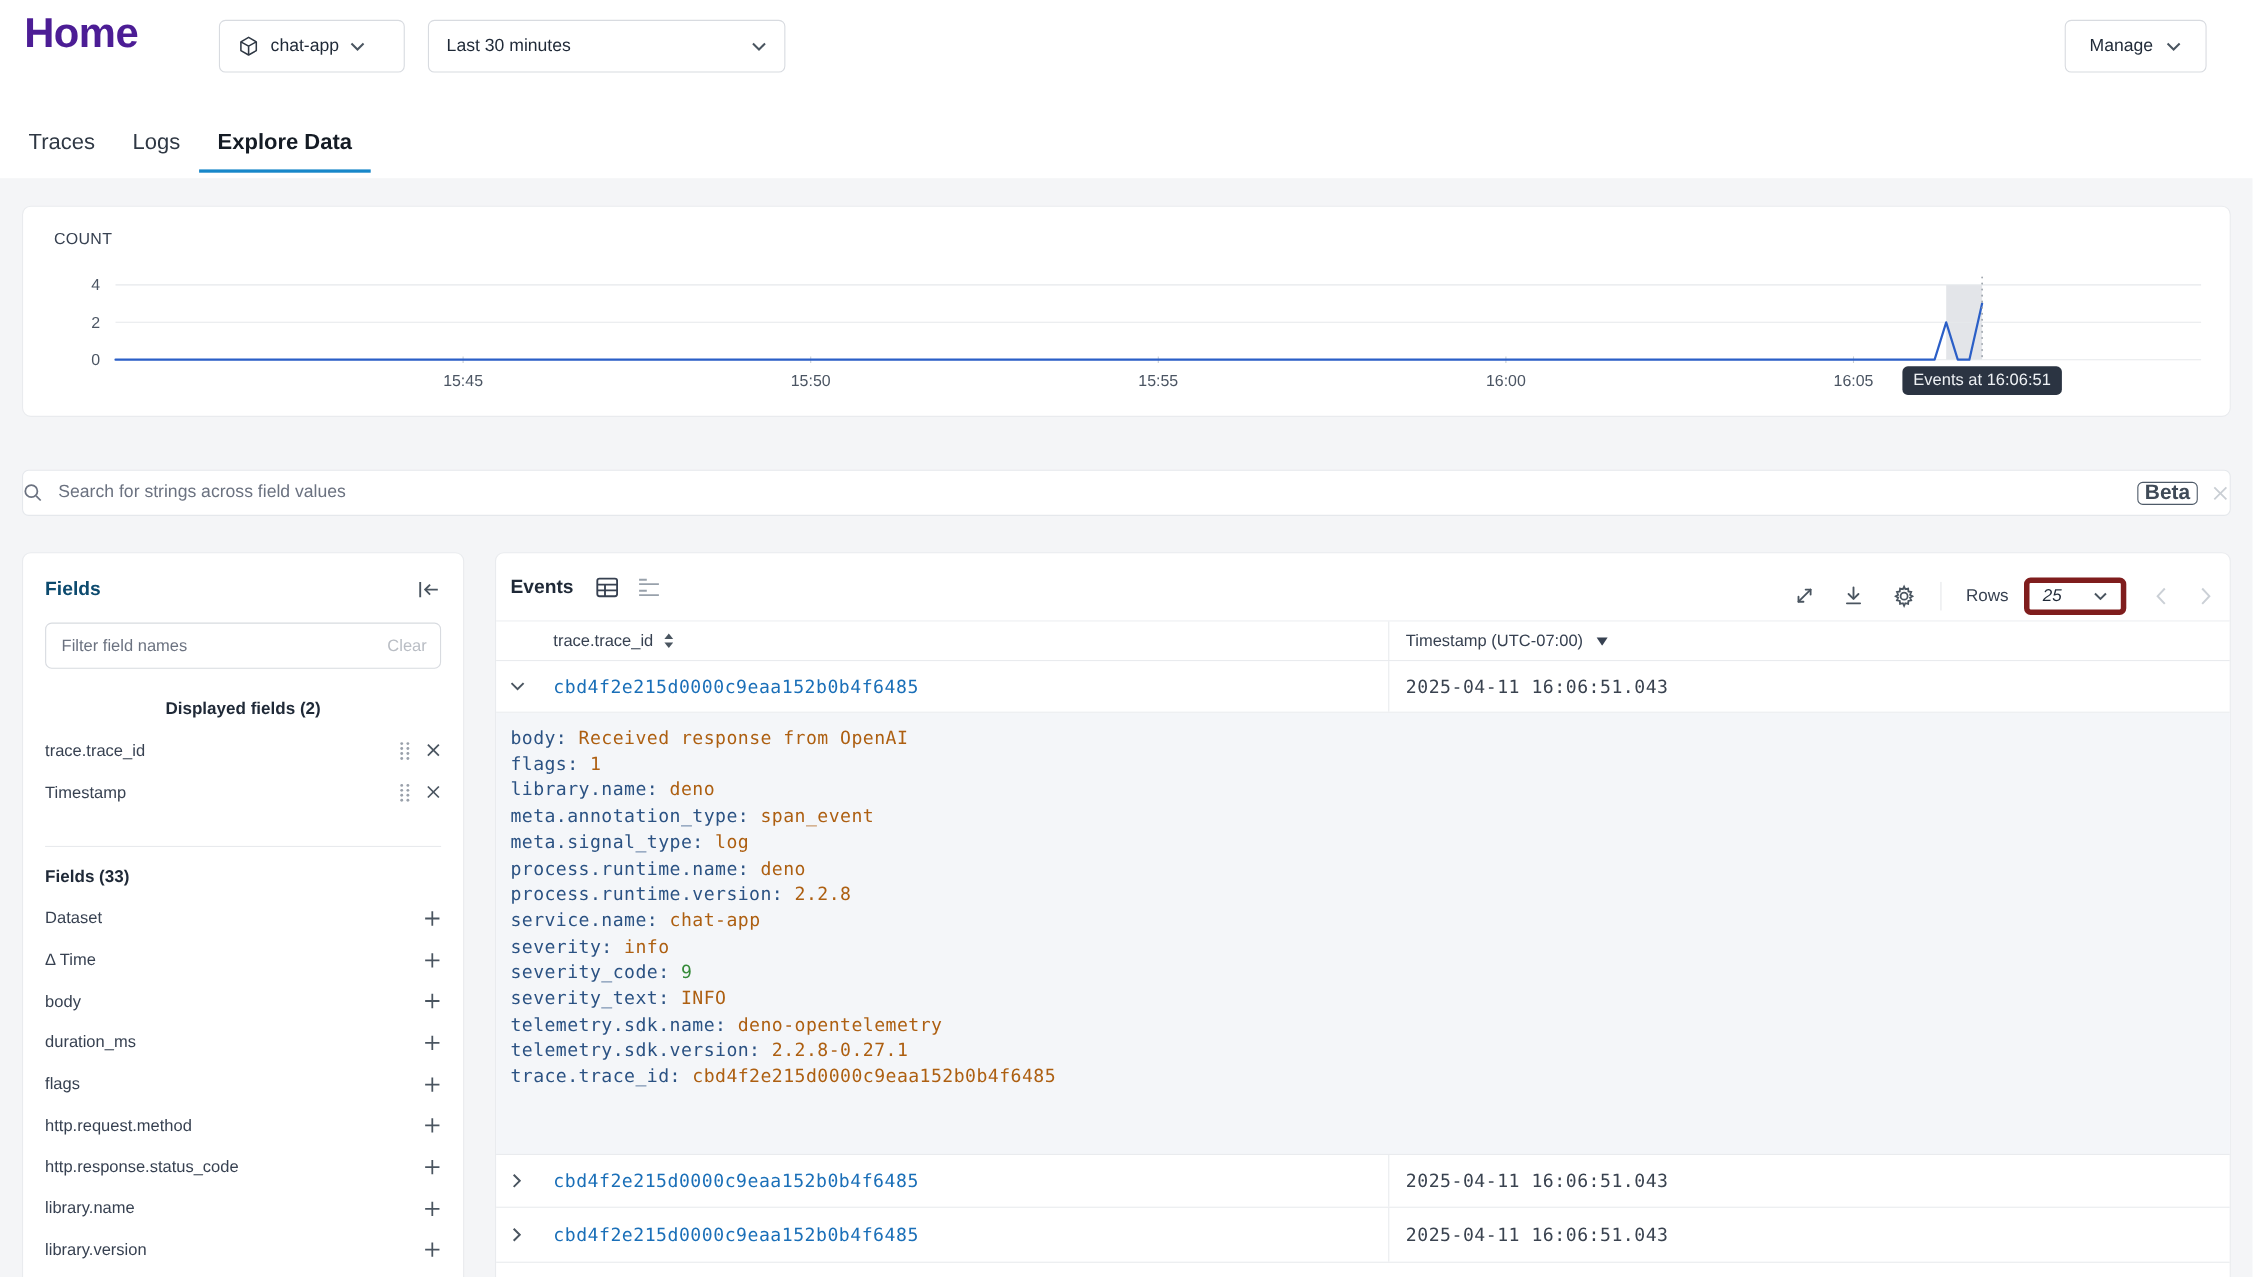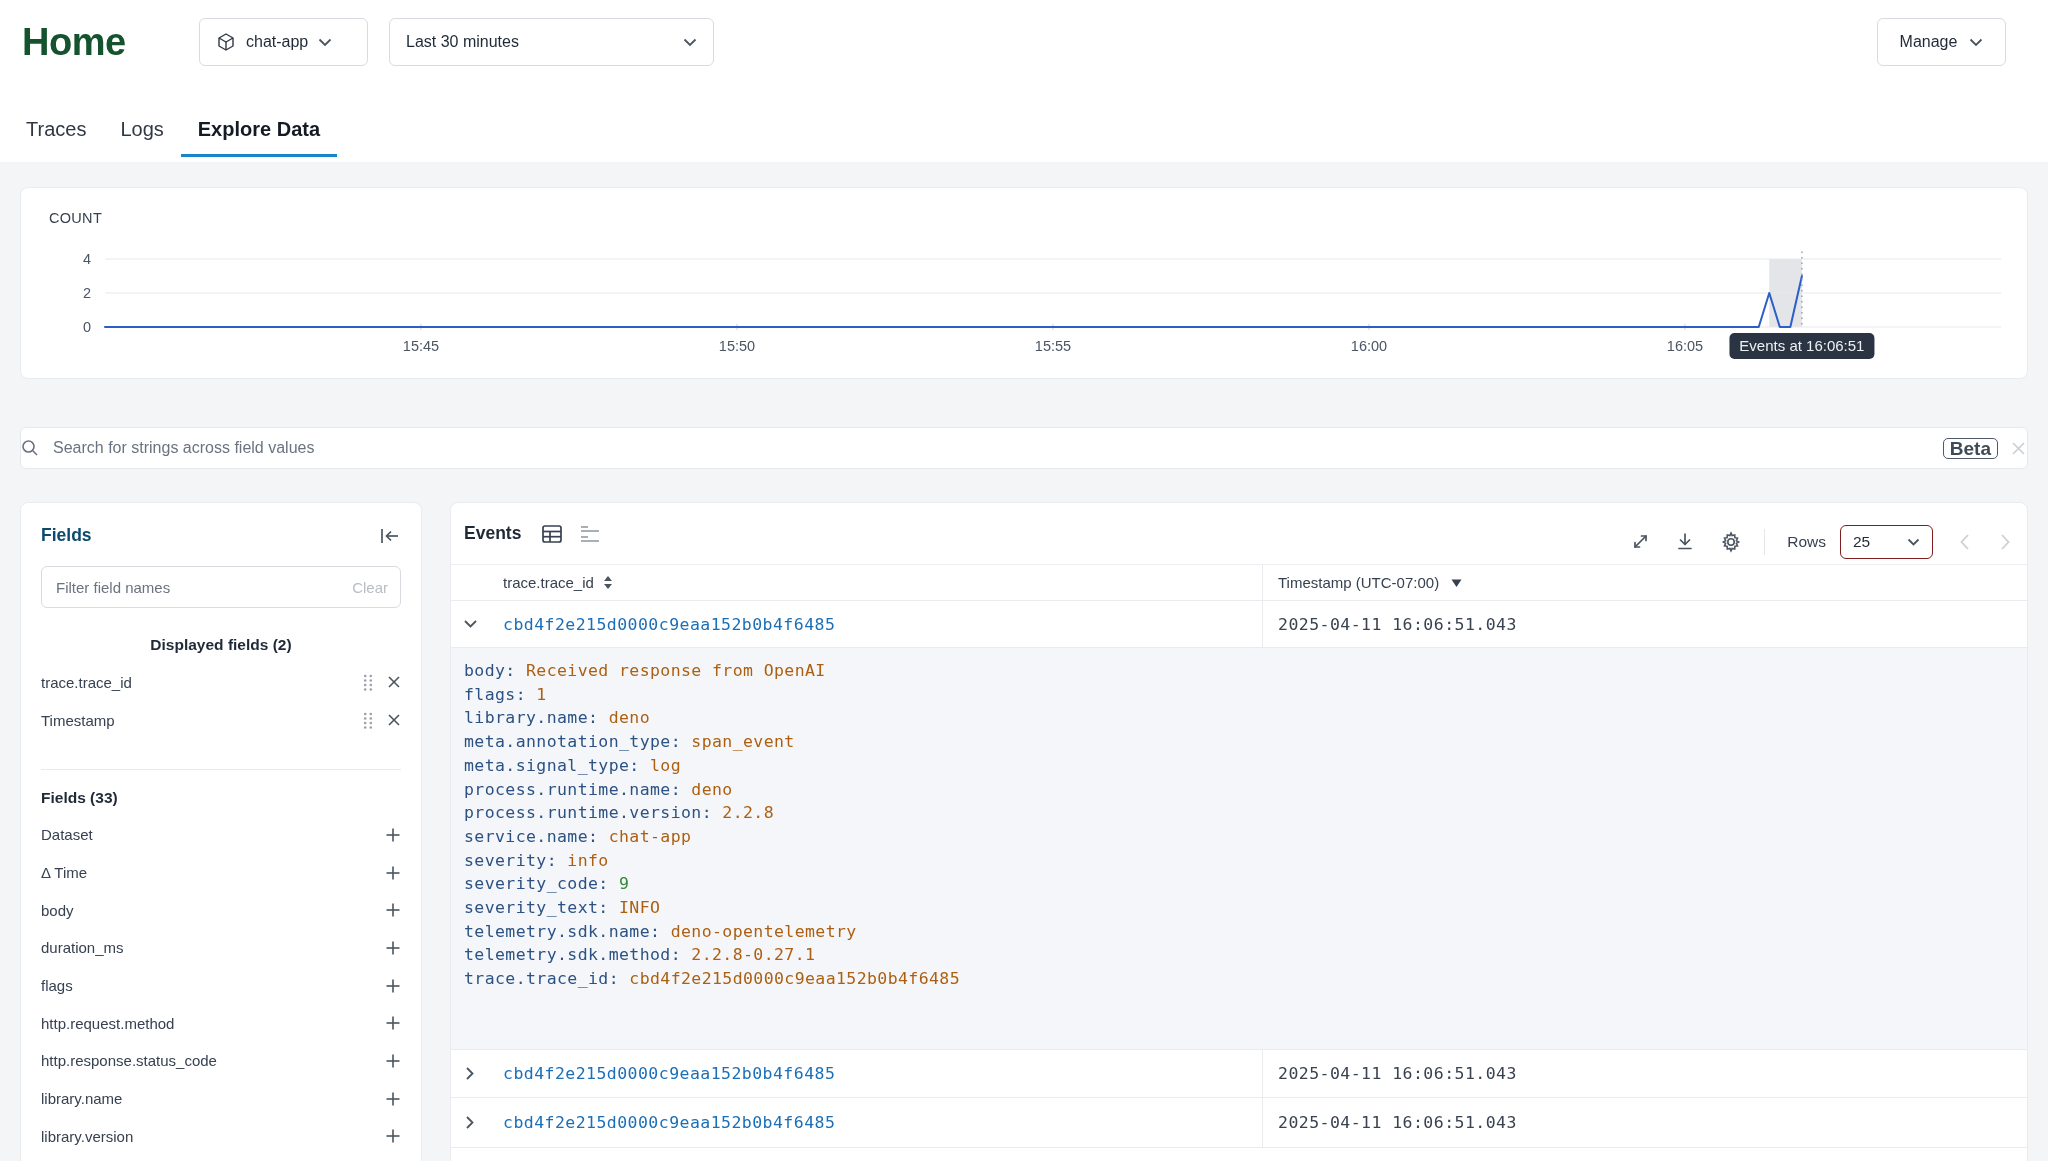--- a/index.html
+++ b/index.html
@@ -1,21 +1,21 @@
 <!DOCTYPE html>
 <html><head>
 <meta charset="utf-8">
 <style>
   html,body{margin:0;padding:0;background:#fff;}
   #app{position:relative;width:2048px;height:1161px;overflow:hidden;background:#fff;
        font-family:"Liberation Sans",sans-serif;color:#1f2937;}
   .gray-bg{position:absolute;left:0;top:162px;width:2048px;height:999px;background:#f4f5f7;}
 
   
-  .page-title{position:absolute;left:22px;top:21px;font-size:38px;font-weight:800;color:#14532d;letter-spacing:-0.5px;}
+  .page-title{position:absolute;left:22px;top:10px;font-size:38px;font-weight:800;color:#4c1d95;letter-spacing:-0.5px;}
   .dd{position:absolute;top:18px;height:48px;box-sizing:border-box;background:#fff;border:1px solid #d8dbe0;
       border-radius:6px;display:flex;align-items:center;padding:0 16px;gap:10px;font-size:16px;color:#1f2937;cursor:pointer;}
   .dd-dataset{left:199px;width:169px;}
   .dd-time{left:389px;width:325px;justify-content:space-between;}
   .dd-manage{left:1877px;width:129px;justify-content:center;gap:12px;}
   .chev{stroke:#4a5560;stroke-width:1.8;fill:none;}
 
   
   .tabs{position:absolute;left:9px;top:118px;display:flex;}
   .tab{padding:0 17px 13px 17px;font-size:20px;color:#2f3844;border-bottom:3px solid transparent;cursor:pointer;}
@@ -59,22 +59,22 @@
   .field-row .sb-label{flex:1;}
 
   
   .events-card{left:450px;top:502px;width:1578px;height:680px;}
   .ev-toolbar{height:62px;display:flex;align-items:center;padding:0 16px 0 13px;border-bottom:1px solid #edeff2;box-sizing:border-box;}
   .ev-title{font-size:17.5px;font-weight:700;color:#1f2937;margin-right:20px;}
   .icon-btn{display:flex;align-items:center;justify-content:center;cursor:pointer;background:none;border:none;padding:0;}
   .ev-right{margin-left:auto;display:flex;align-items:center;margin-top:16px;}
   .tb-divider{width:1px;height:26px;background:#e5e7ea;margin-right:22px;}
   .rows-label{font-size:15.5px;color:#374151;margin-right:14px;}
-  .rows-select{width:93px;height:34px;border:1px solid #7f1d1d;border-radius:6px;display:flex;align-items:center;
-      justify-content:space-between;padding:0 12px;box-sizing:border-box;font-size:15.5px;color:#1f2937;margin-right:26px;cursor:pointer;}
+  .rows-select{width:93px;height:34px;border:5px solid #7f1d1d;border-radius:6px;display:flex;align-items:center;
+      justify-content:space-between;padding:0 12px;box-sizing:border-box;font-size:15.5px;color:#1f2937;margin-right:26px;cursor:pointer;font-style:italic;}
 
   .ev-grid-row{display:grid;grid-template-columns:38px 774px 1fr;box-sizing:border-box;}
   .col-div{border-right:1px solid #e9ebee;}
   .thead{height:36px;border-bottom:1px solid #e9ebee;}
   .th{display:flex;align-items:center;font-size:15px;color:#374151;}
   .th-trace{padding-left:14px;gap:9px;}
   .th-ts{padding-left:15px;gap:12px;}
   .trow{height:47px;border-bottom:1px solid #e9ebee;}
   .td{display:flex;align-items:center;}
   .td-chev{justify-content:center;}
@@ -400,21 +400,21 @@
         <div class="detail-line"><span class="dk">library.name: </span><span class="dv ">deno</span></div>
         <div class="detail-line"><span class="dk">meta.annotation_type: </span><span class="dv ">span_event</span></div>
         <div class="detail-line"><span class="dk">meta.signal_type: </span><span class="dv ">log</span></div>
         <div class="detail-line"><span class="dk">process.runtime.name: </span><span class="dv ">deno</span></div>
         <div class="detail-line"><span class="dk">process.runtime.version: </span><span class="dv ">2.2.8</span></div>
         <div class="detail-line"><span class="dk">service.name: </span><span class="dv ">chat-app</span></div>
         <div class="detail-line"><span class="dk">severity: </span><span class="dv ">info</span></div>
         <div class="detail-line"><span class="dk">severity_code: </span><span class="dv dv-num">9</span></div>
         <div class="detail-line"><span class="dk">severity_text: </span><span class="dv ">INFO</span></div>
         <div class="detail-line"><span class="dk">telemetry.sdk.name: </span><span class="dv ">deno-opentelemetry</span></div>
-        <div class="detail-line"><span class="dk">telemetry.sdk.method: </span><span class="dv ">2.2.8-0.27.1</span></div>
+        <div class="detail-line"><span class="dk">telemetry.sdk.version: </span><span class="dv ">2.2.8-0.27.1</span></div>
         <div class="detail-line"><span class="dk">trace.trace_id: </span><span class="dv ">cbd4f2e215d0000c9eaa152b0b4f6485</span></div>
       </div>
 
     <div class="ev-grid-row trow" style="height:48px;">
       <div class="td td-chev">
         <svg width="10" height="15" viewBox="0 0 10 15" fill="none" stroke="#4a5560" stroke-width="1.8">
             <path d="M2 2 L7.5 7.5 L2 13"></path>
           </svg>
       </div>
       <div class="td col-div trace-link mono">cbd4f2e215d0000c9eaa152b0b4f6485</div>

